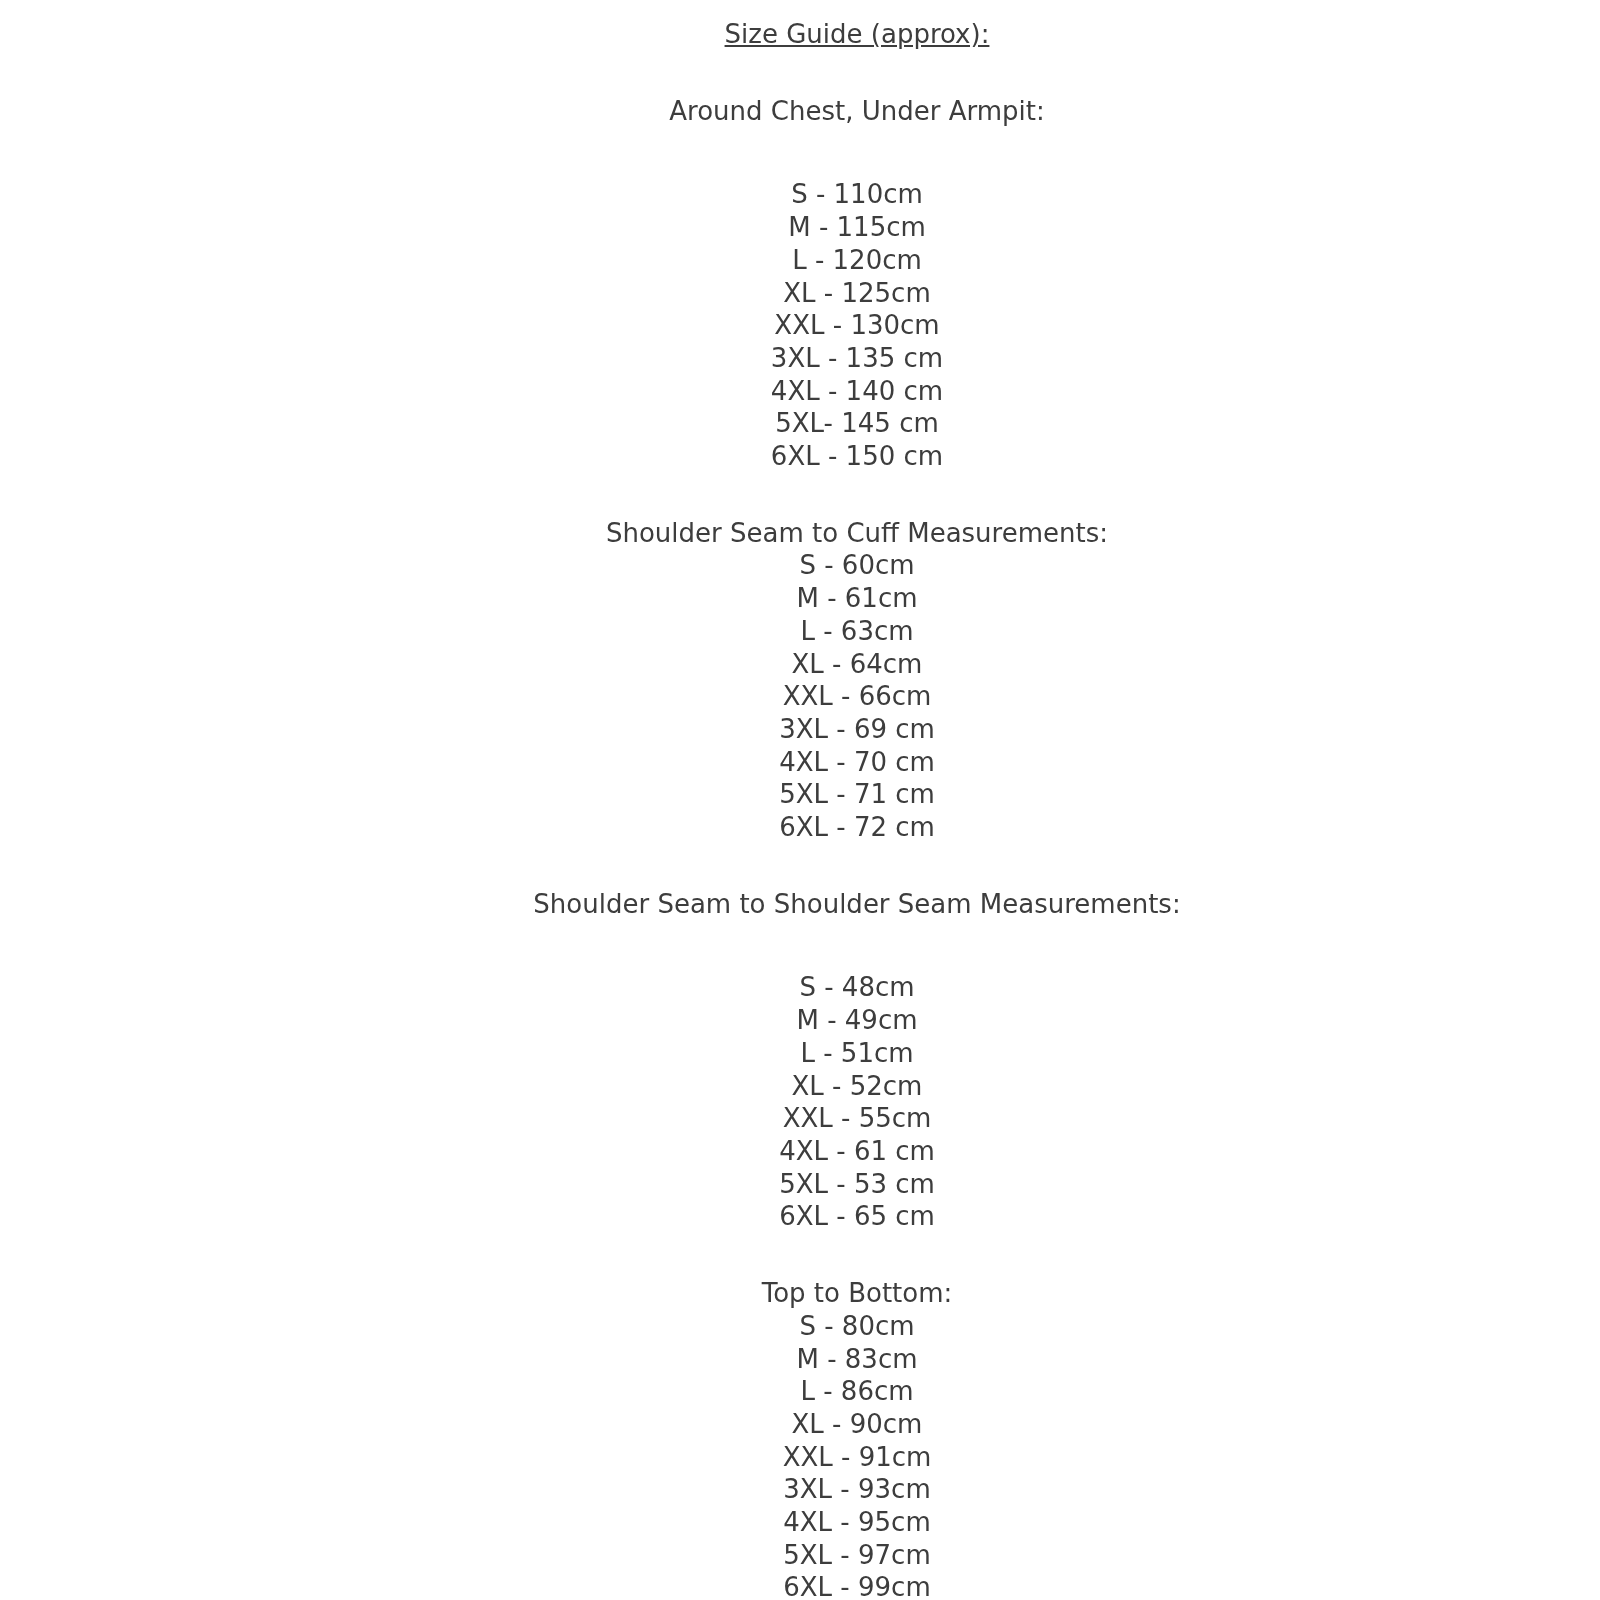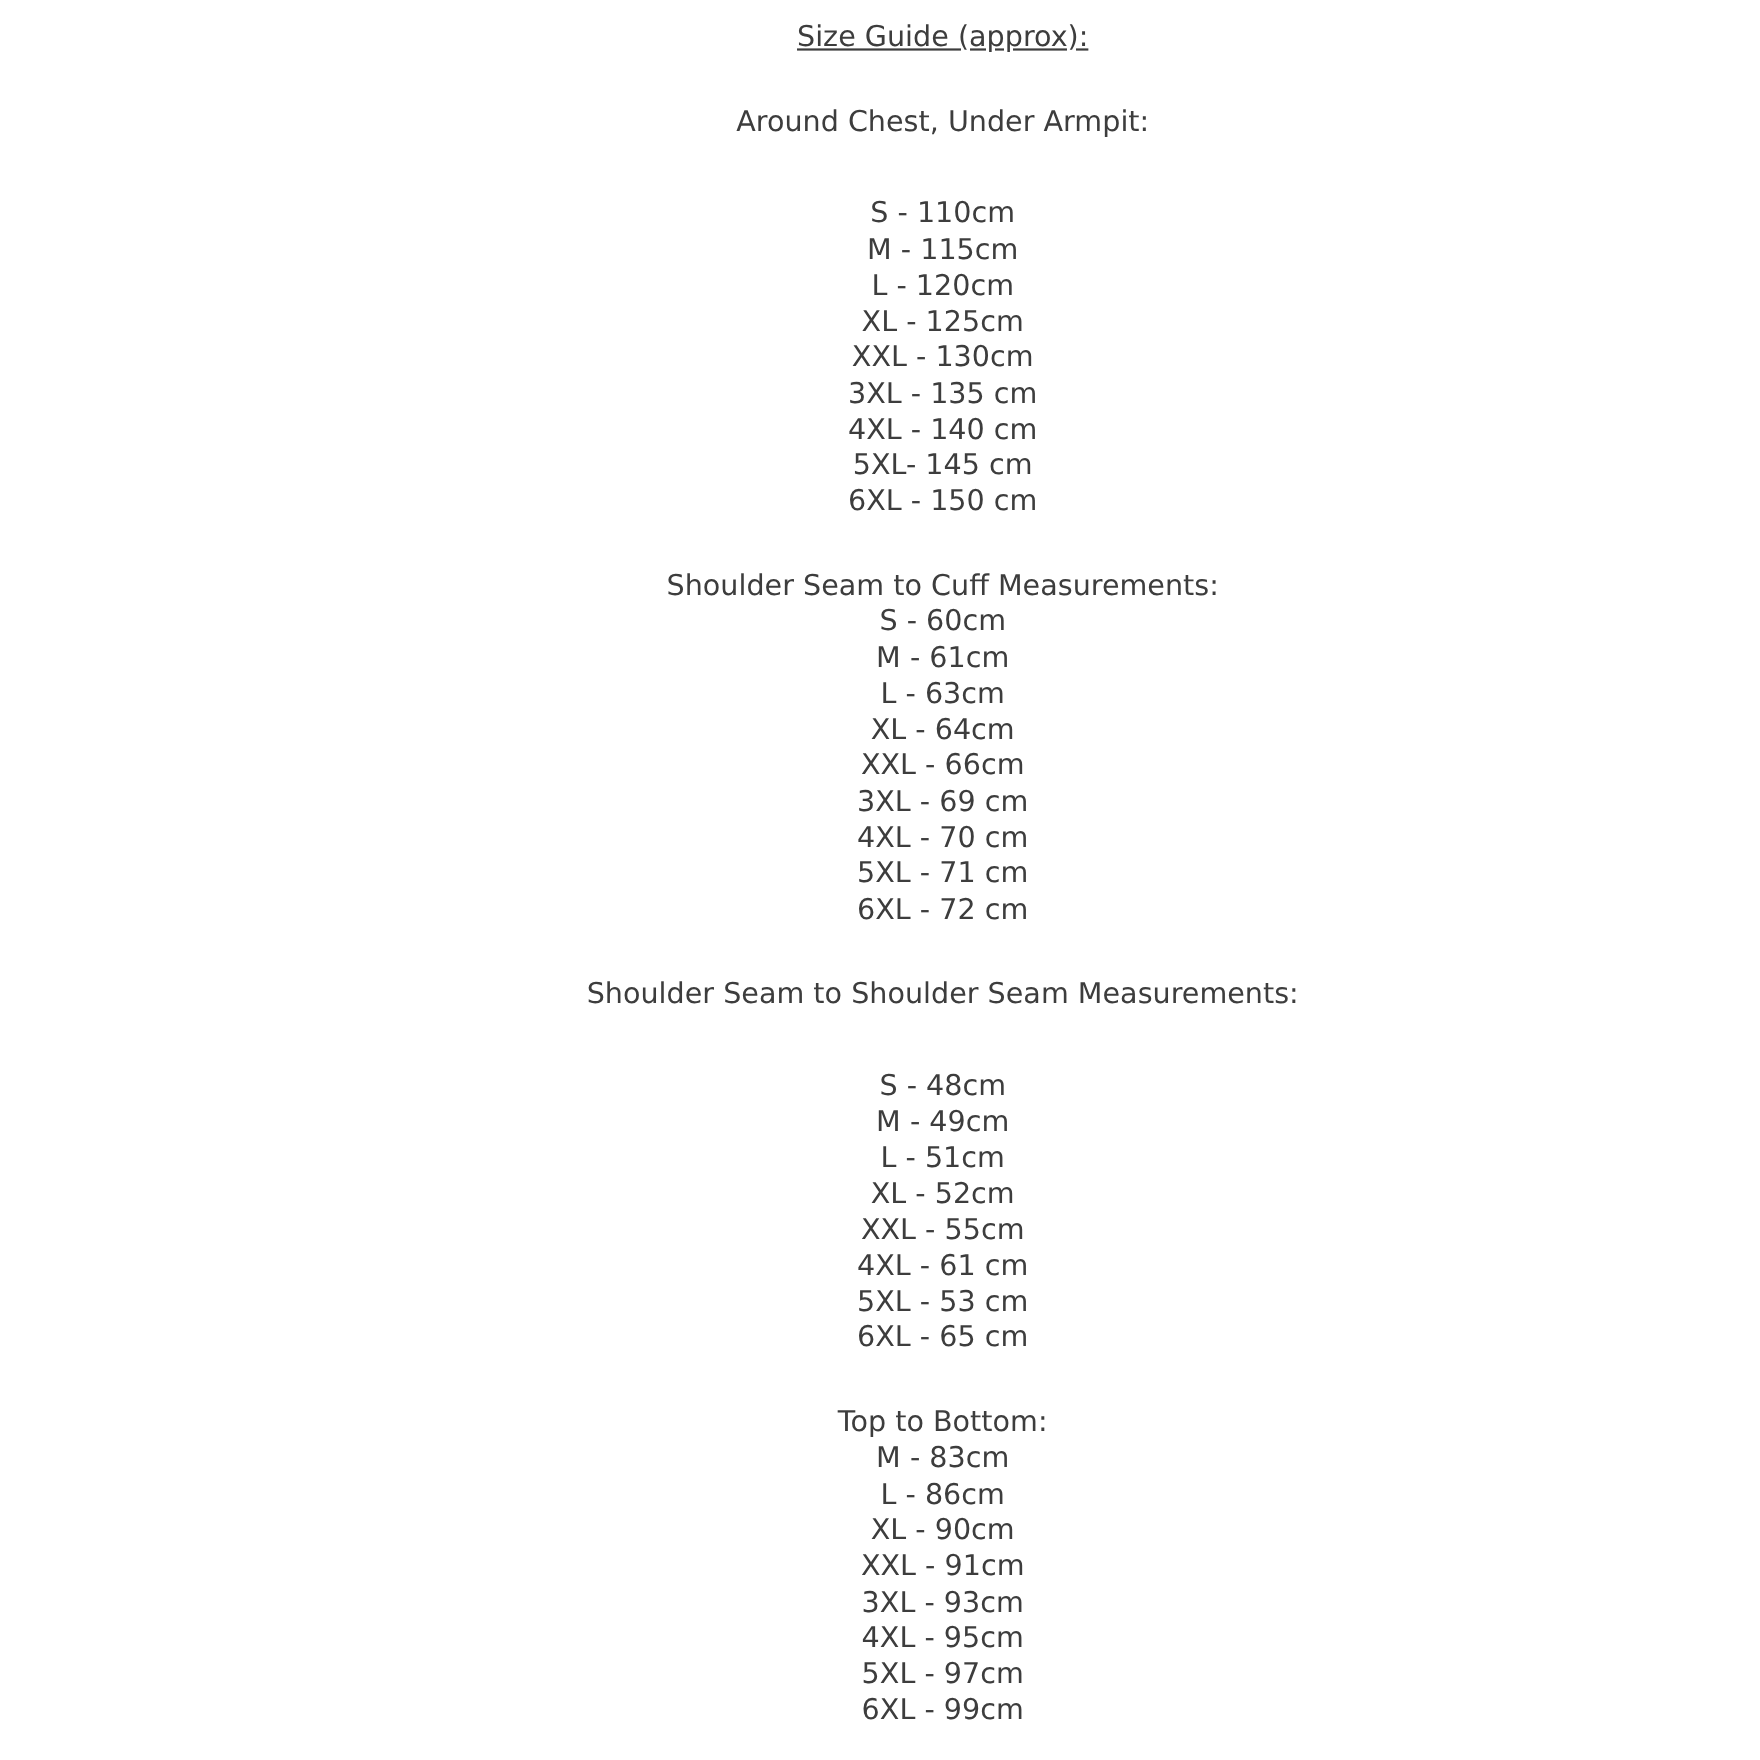--- a/index.html
+++ b/index.html
@@ -84,20 +84,21 @@
       <div class="line">XXL - 55cm</div>
       <div class="line">4XL - 61 cm</div>
       <div class="line">5XL - 53 cm</div>
       <div class="line">6XL - 65 cm</div>
     </div>
   </section>
 
   <section class="sec">
     <div class="heading">Top to Bottom:</div>
     <div class="list">
+      <div class="line">S - 80cm</div>
       <div class="line">M - 83cm</div>
       <div class="line">L - 86cm</div>
       <div class="line">XL - 90cm</div>
       <div class="line">XXL - 91cm</div>
       <div class="line">3XL - 93cm</div>
       <div class="line">4XL - 95cm</div>
       <div class="line">5XL - 97cm</div>
       <div class="line">6XL - 99cm</div>
     </div>
   </section>

